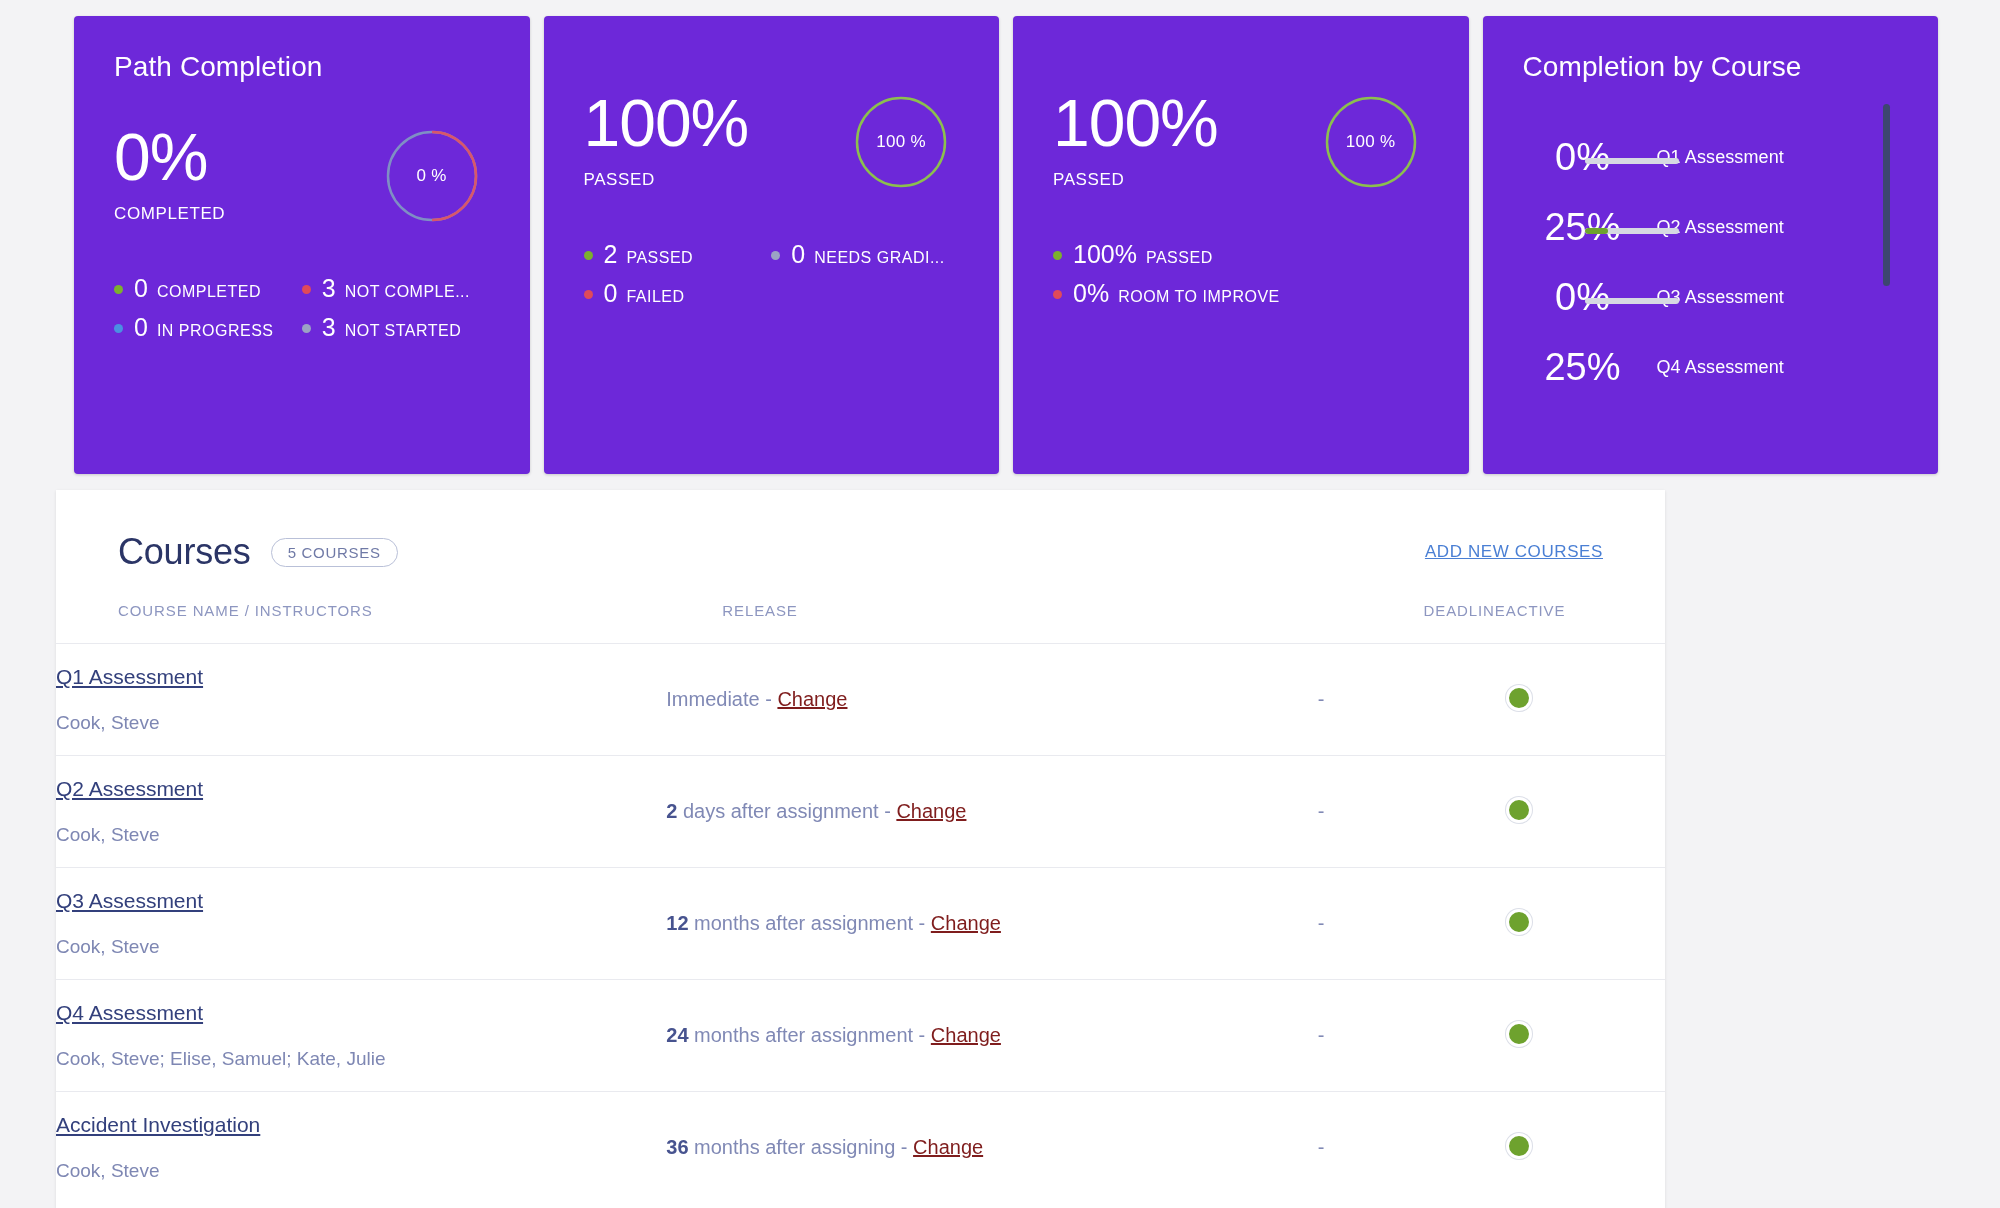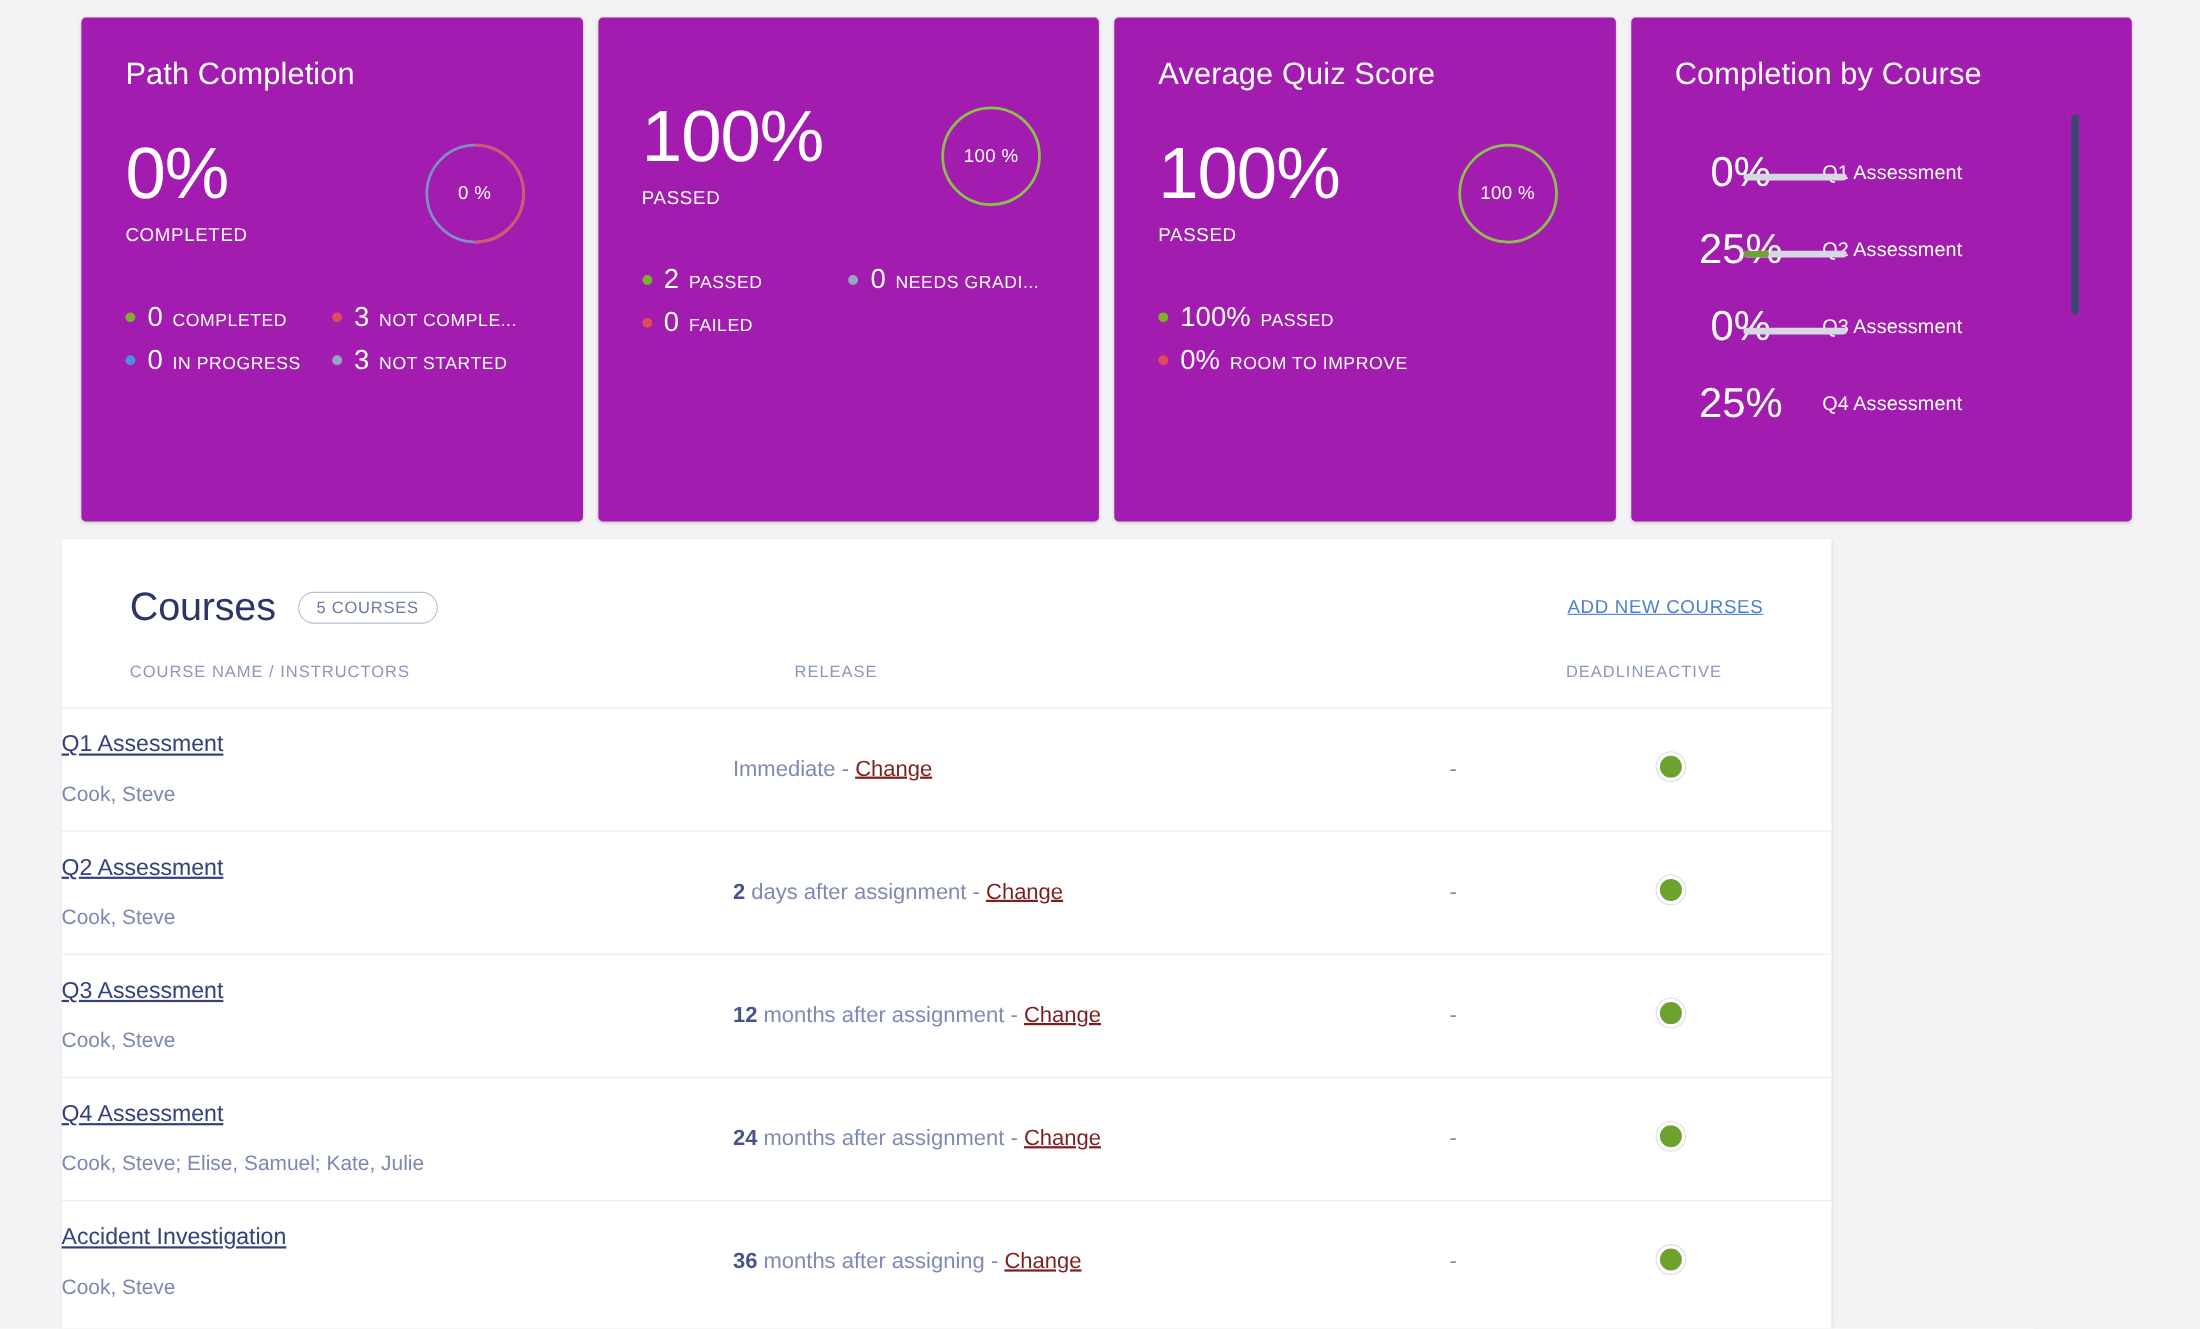--- a/index.html
+++ b/index.html
@@ -22,21 +22,21 @@
     position: absolute;
     top: 16px;
     left: 74px;
     width: 1864px;
     height: 458px;
     display: flex;
     gap: 14px;
   }
   .card {
     flex: 1 1 0;
-    background: #a21caf;
+    background: #6d28d9;
     border-radius: 4px;
     box-shadow: 0 1px 3px rgba(0,0,0,0.18);
     padding: 34px 40px 0 40px;
     position: relative;
     overflow: hidden;
   }
   .card-title {
     color: #ffffff;
     font-size: 28px;
     font-weight: 400;
@@ -361,21 +361,20 @@
           <div class="legend-item">
             <span class="dot" style="background:#9ba3c4"></span>
             <span class="legend-val">0</span>
             <span class="legend-txt">NEEDS GRADI...</span>
           </div>
         </div>
       </div>
     </div>
 
     <div class="card">
-      <div class="card-title">Average Quiz Score</div>
       <div class="card-main">
         <div class="big-block">
           <div class="big-pct">100%</div>
           <div class="big-label">PASSED</div>
         </div>
         <div class="gauge-wrap">
           <svg width="96" height="96" viewBox="0 0 96 96">
             <circle cx="48" cy="48" r="44" fill="none" stroke="#8cbf4e" stroke-width="2.5"></circle>
           </svg>
           <div class="gauge-text">100 %</div>

